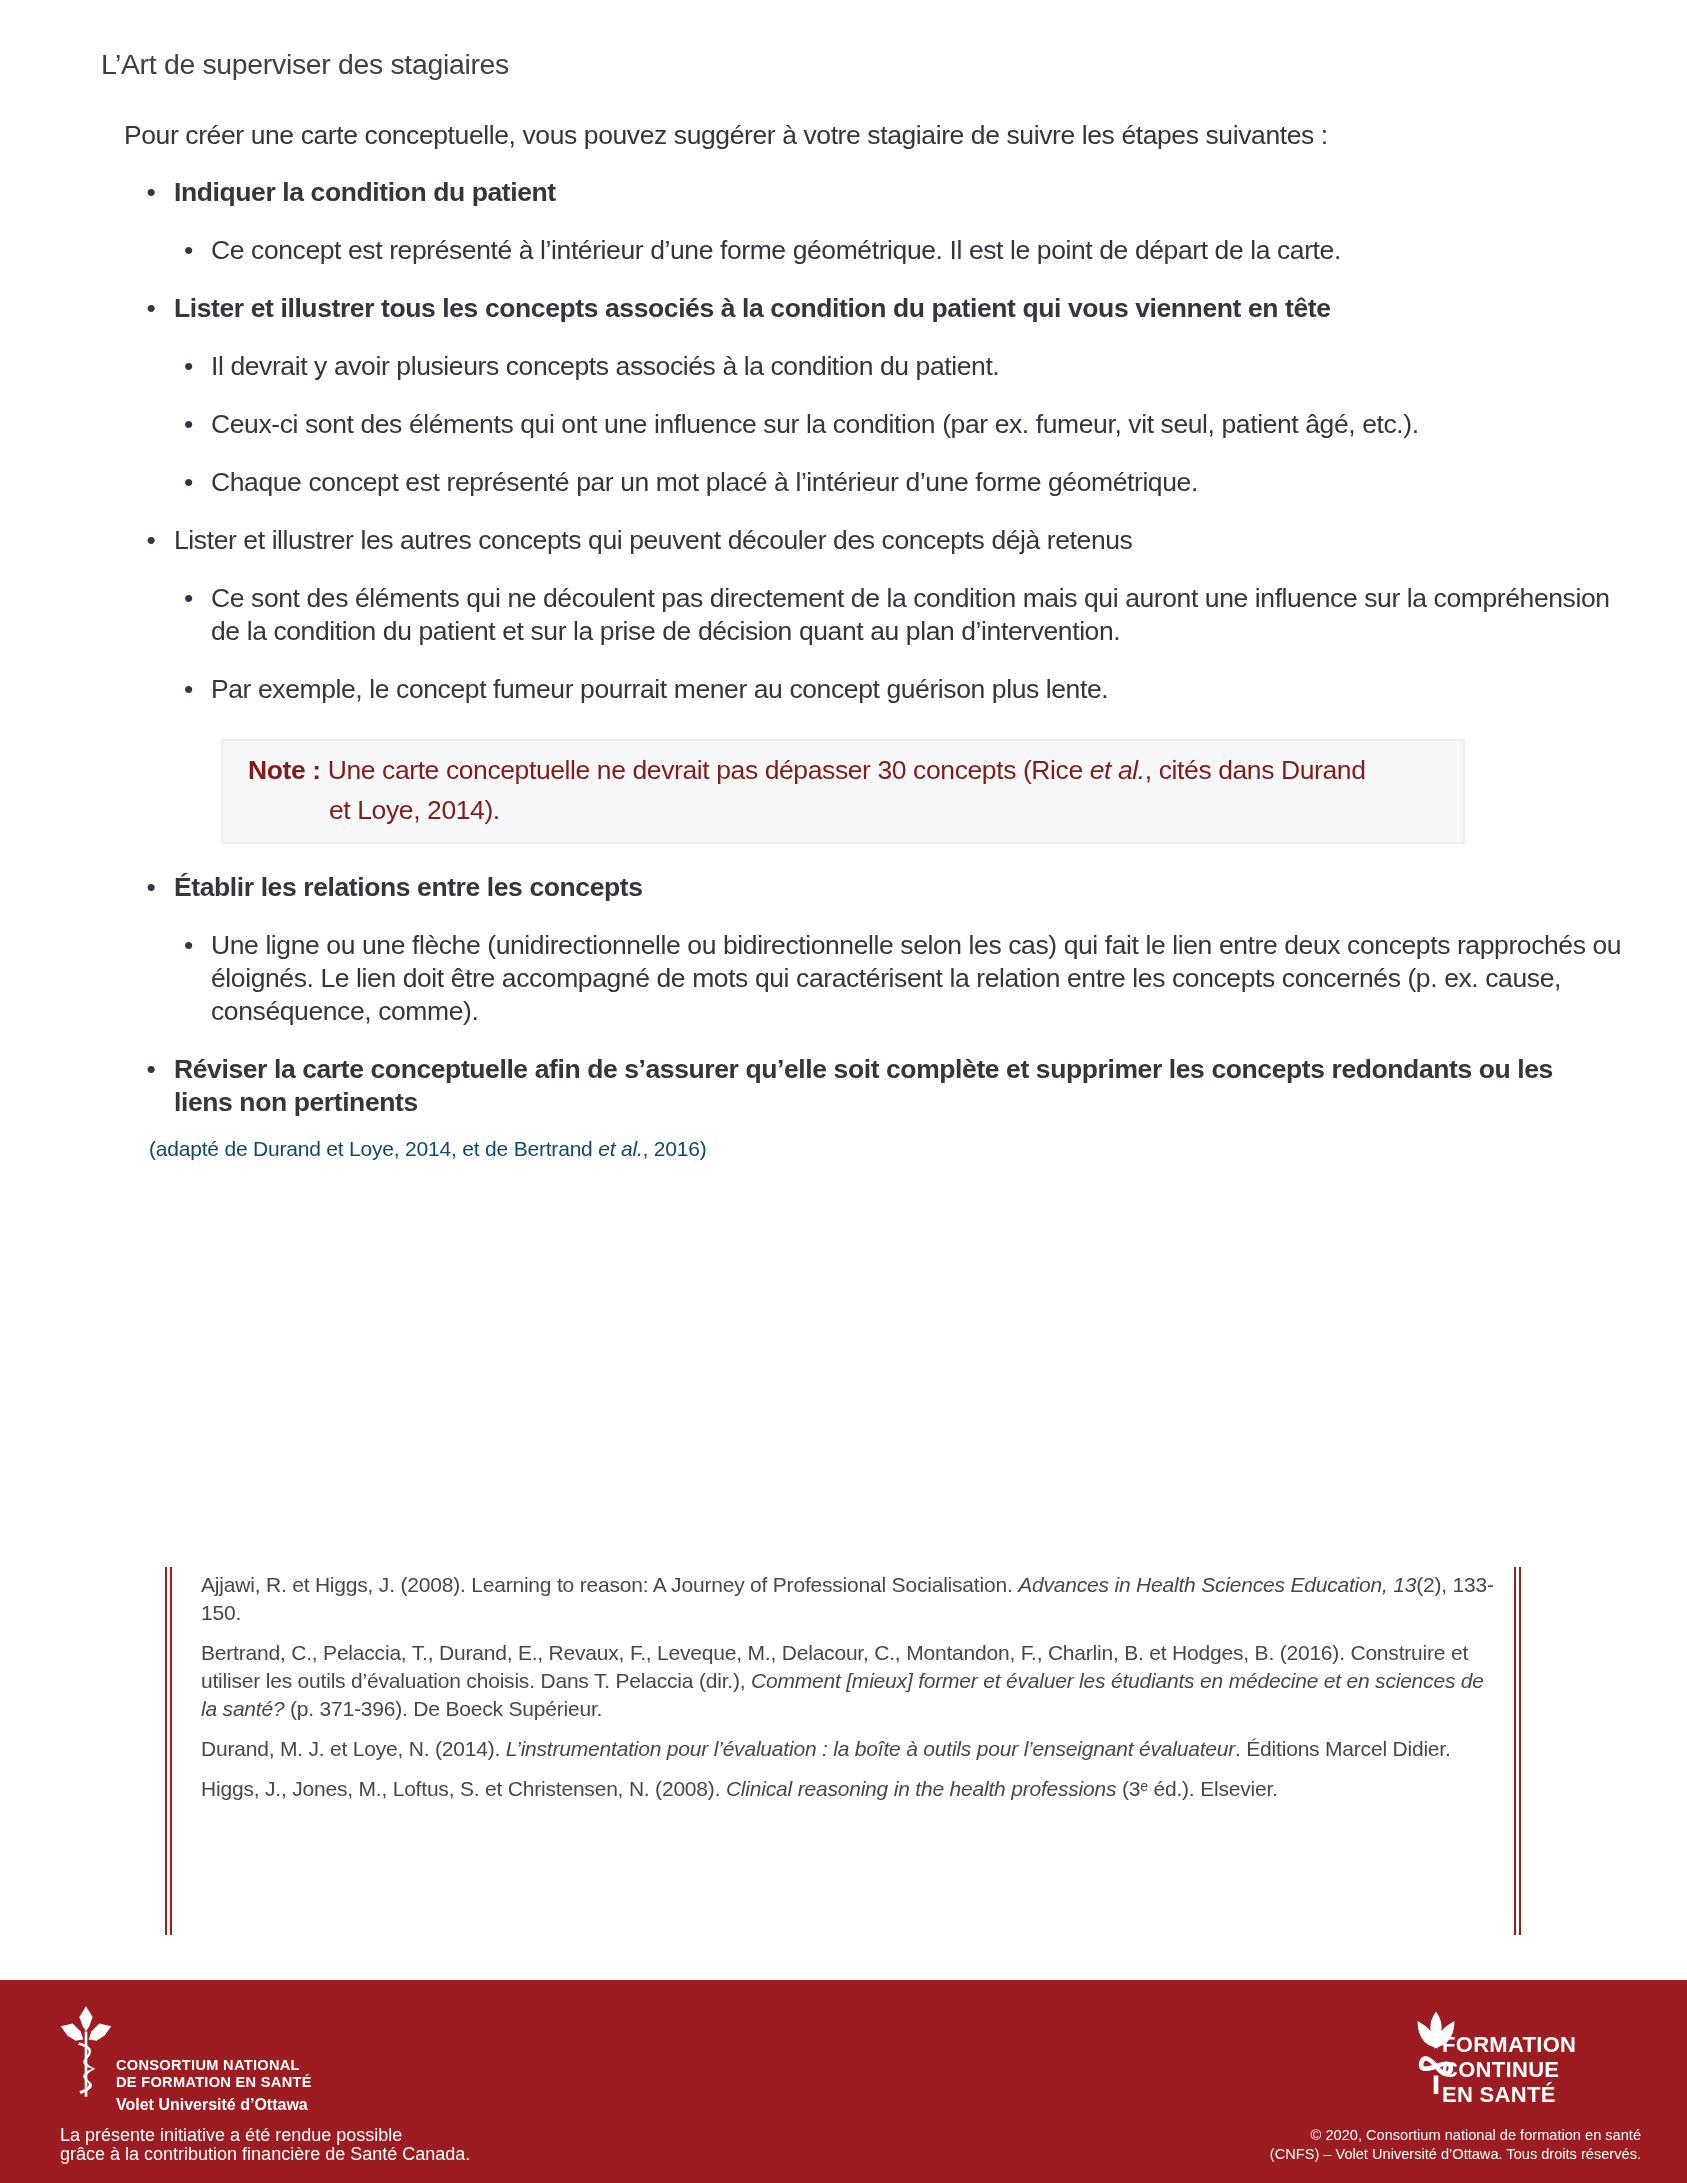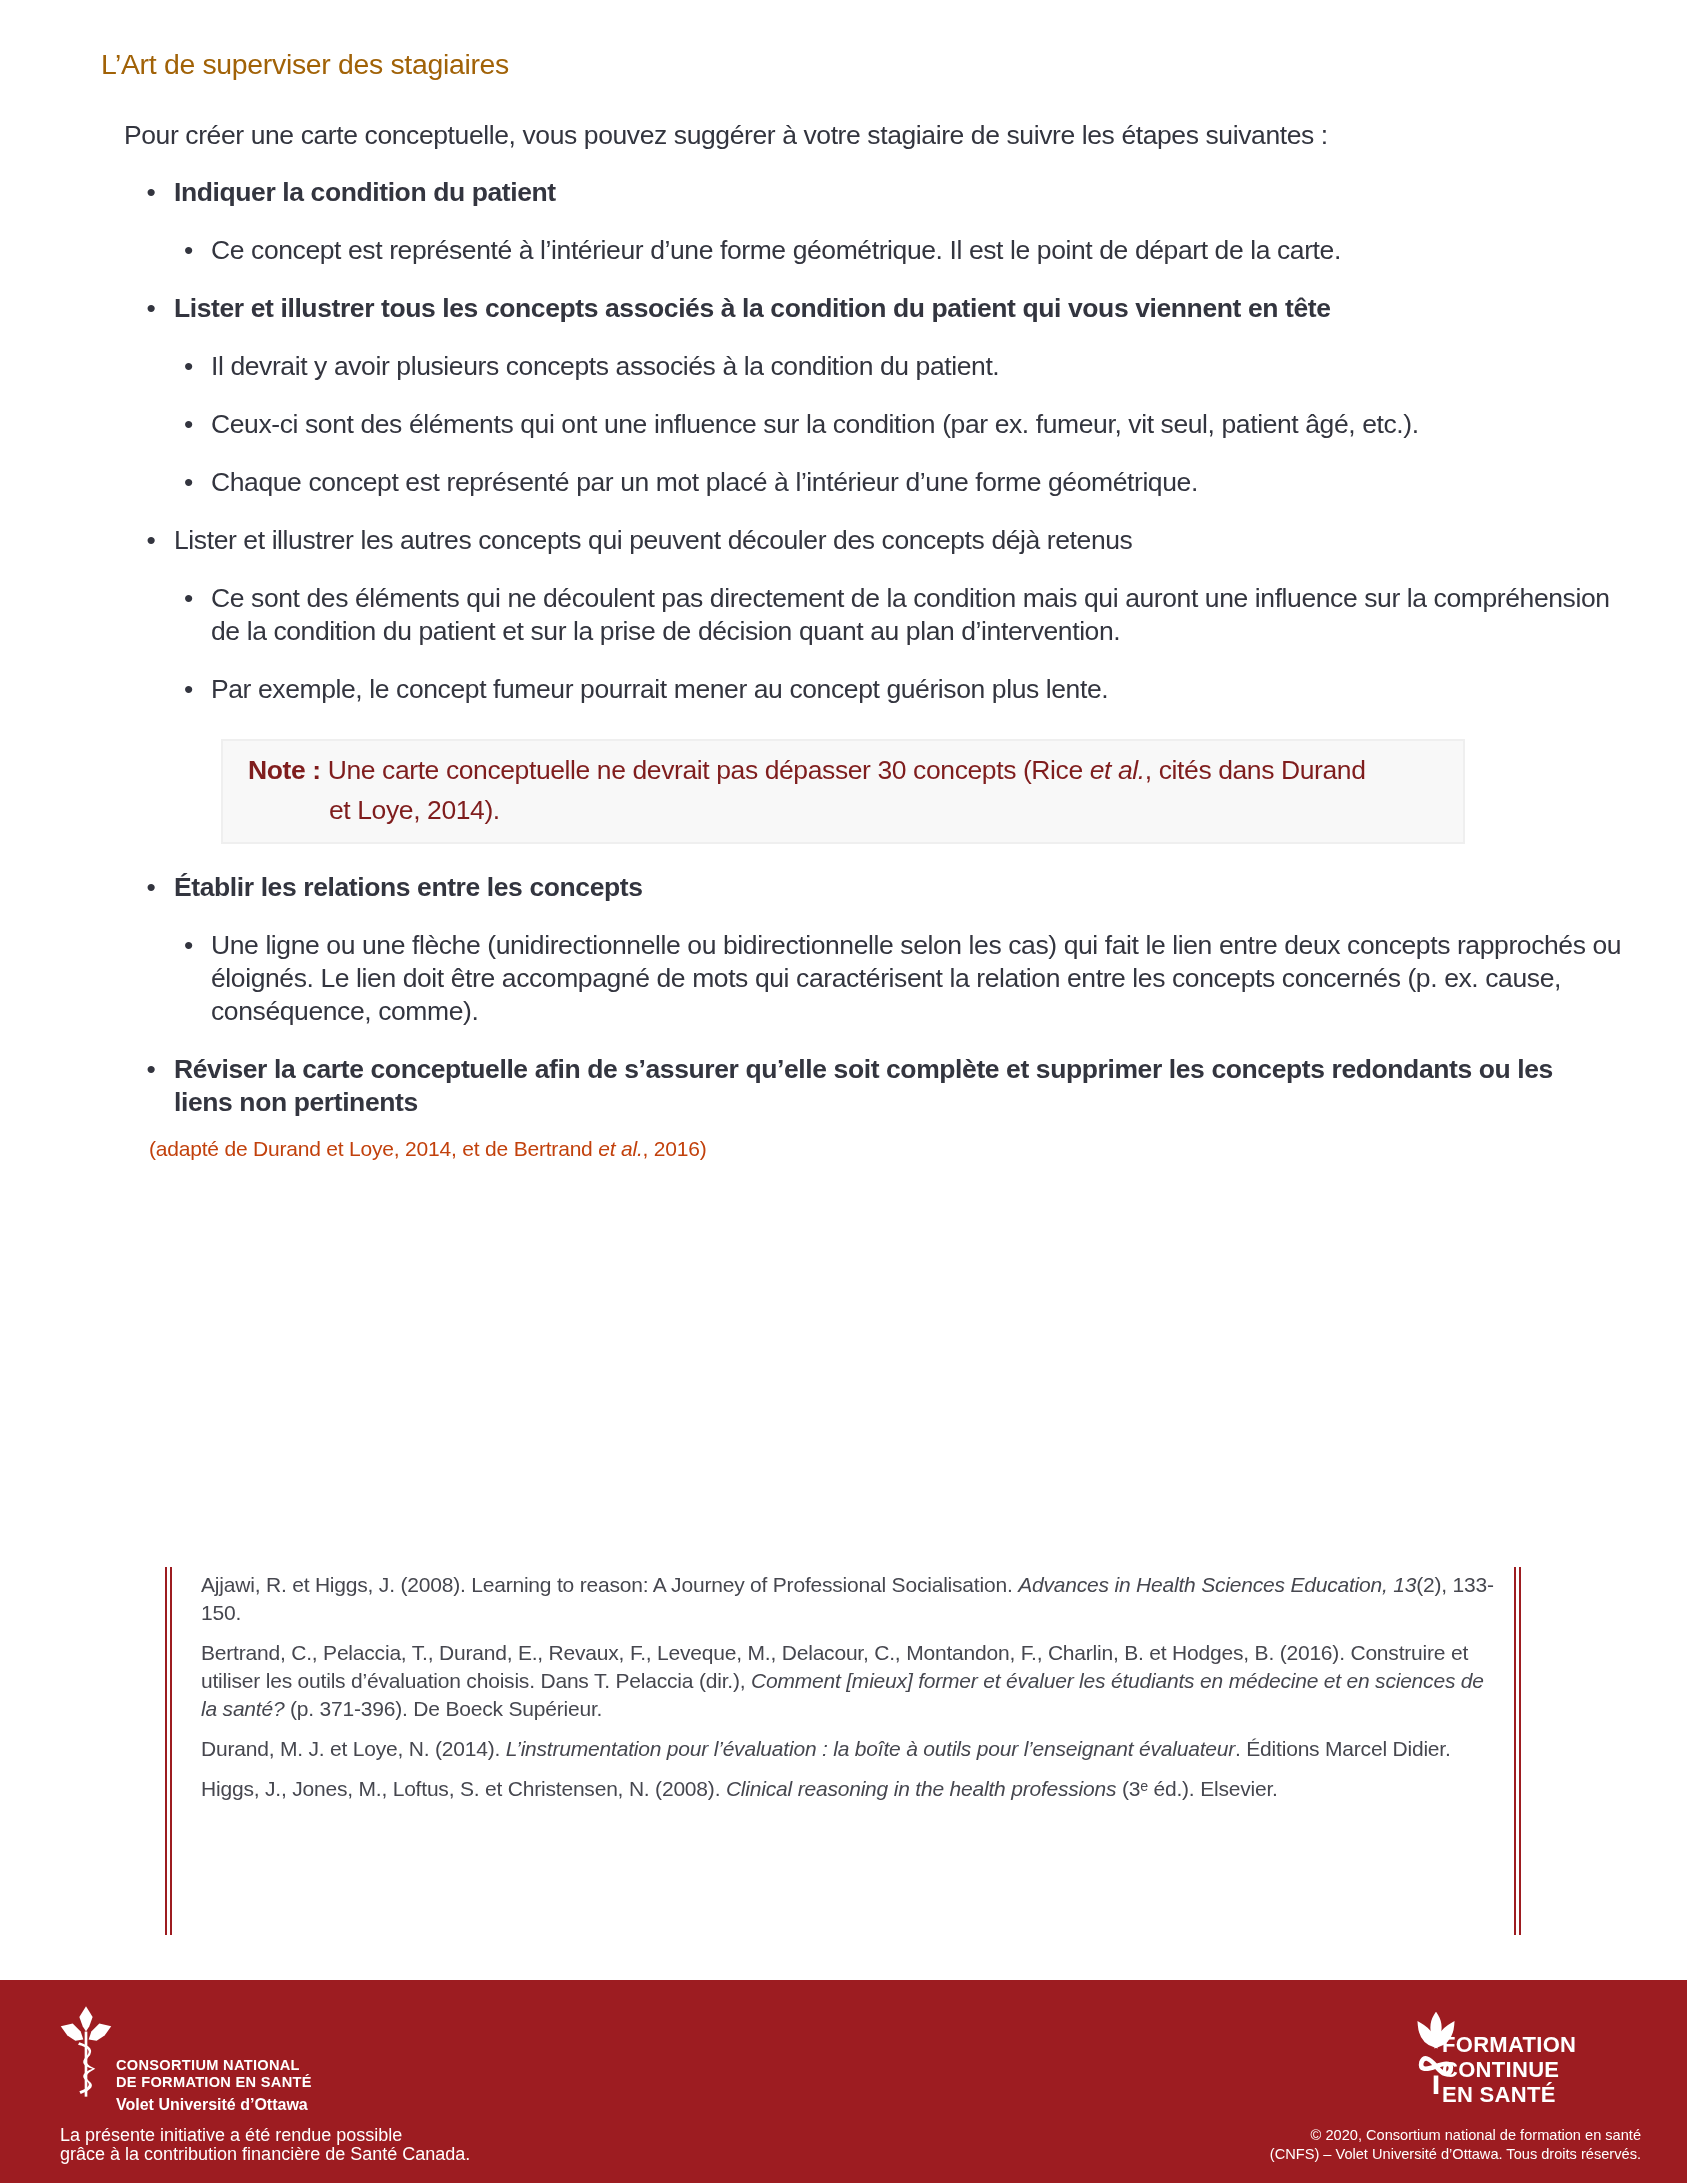--- a/index.html
+++ b/index.html
@@ -1,32 +1,32 @@
 <!DOCTYPE html>
 <html style="font-size:10.6px"><head>
 <meta charset="utf-8">
 <style>
   html, body { margin:0; padding:0; }
   body { width:1687px; height:2183px; position:relative; background:#ffffff; overflow:hidden;
          font-family:"Liberation Sans", sans-serif; color:#33353f; }
-  .page-header { position:absolute; left:101px; top:48px; font-size:28.4px; color:#a16207; letter-spacing:-0.3px; }
+  .page-header { position:absolute; left:101px; top:48px; font-size:28.4px; color:#404040; letter-spacing:-0.3px; }
   .body { position:absolute; left:124px; top:119px; width:1456px; font-size:26.5px; line-height:33px; letter-spacing:-0.4px; }
   .intro { margin:0 0 24px 0; }
   ul { margin:0; padding:0; list-style:none; }
   li.l1 { position:relative; padding-left:50px; margin-bottom:25px; }
   li.l1 > .bullet { position:absolute; left:22.5px; top:0; }
   li.l2 { position:relative; padding-left:87px; margin-bottom:25px; }
   li.l2 > .bullet { position:absolute; left:60px; top:0; }
   .bold { font-weight:bold; }
   .sub { margin-top:25px; }
   .note-box { margin:33px 0 26.5px 97px; width:1244px; background:#f8f8f8; border:2px solid #efefef;
               padding:9.3px 25px 12px 25px; box-sizing:border-box; color:#7f1d1d; font-size:26.5px; line-height:40px; }
   .note-label { font-weight:bold; }
   .note-line2 { padding-left:81px; display:block; }
-  .source { font-size:21px; color:#c2410c; margin-top:10px; padding-left:25px; letter-spacing:-0.2px; }
+  .source { font-size:21px; color:#0c4a6e; margin-top:10px; padding-left:25px; letter-spacing:-0.2px; }
   .refs { position:absolute; left:165px; top:1567px; width:1356px; height:368px; box-sizing:border-box;
           border-left:2px double #9d1c20; border-right:2px double #9d1c20; }
   .refs::before, .refs::after { content:""; position:absolute; top:0; bottom:0; width:1.3px; background:#9d1c20; }
   .refs::before { left:3.3px; } .refs::after { right:3.3px; }
   .refs-inner { position:absolute; left:34px; top:4px; width:1297px; font-size:21px; line-height:28px; color:#46474f; letter-spacing:-0.2px; }
   .refs-title { font-weight:bold; font-size:20.5px; margin-bottom:12px; }
   .ref { margin-bottom:12px; }
   .ref i { font-style:italic; }
   .footer { position:absolute; left:0; top:1980px; width:1687px; height:203px; background:#9d1c21; color:#ffffff; }
   .logo-left { position:absolute; left:58px; top:25px; }

